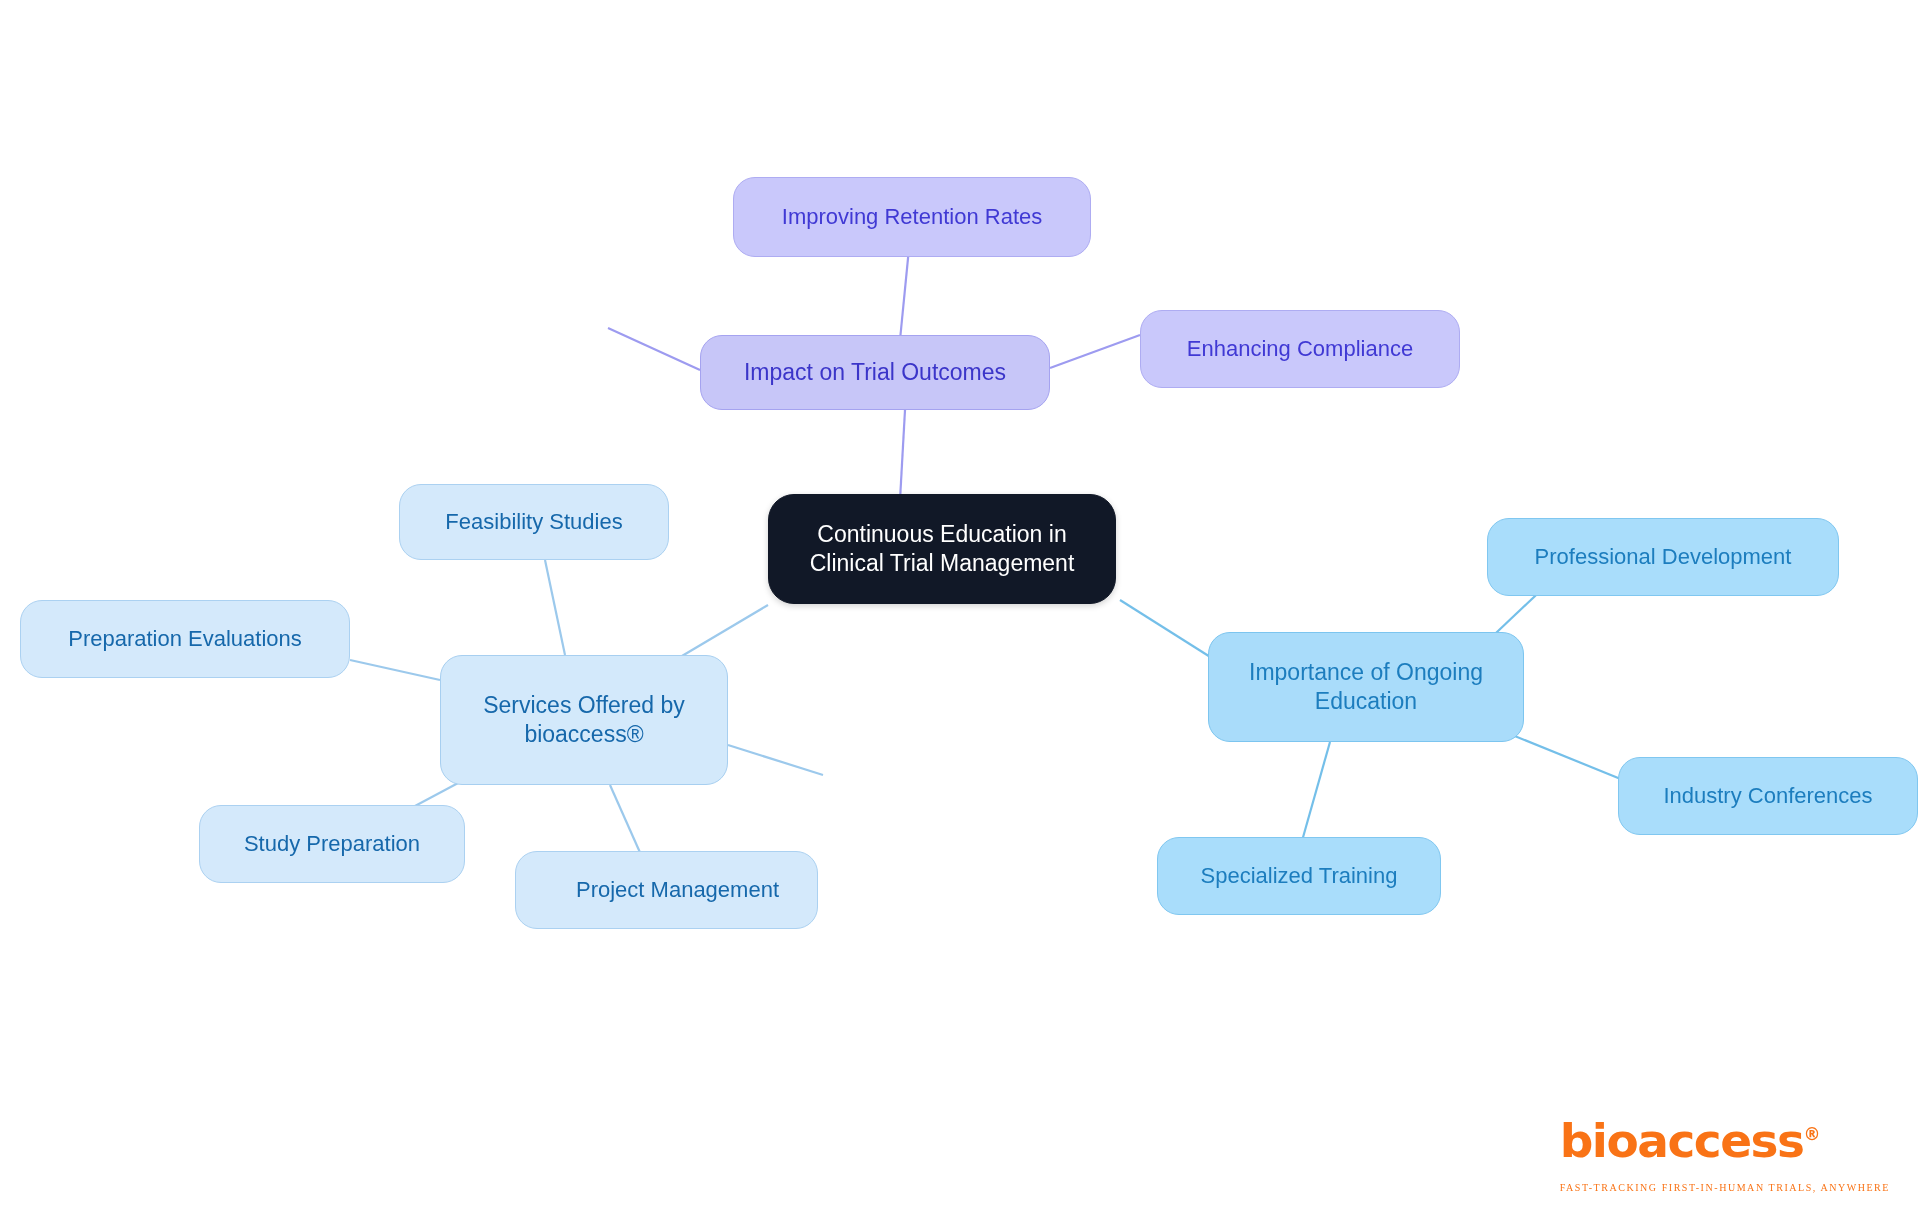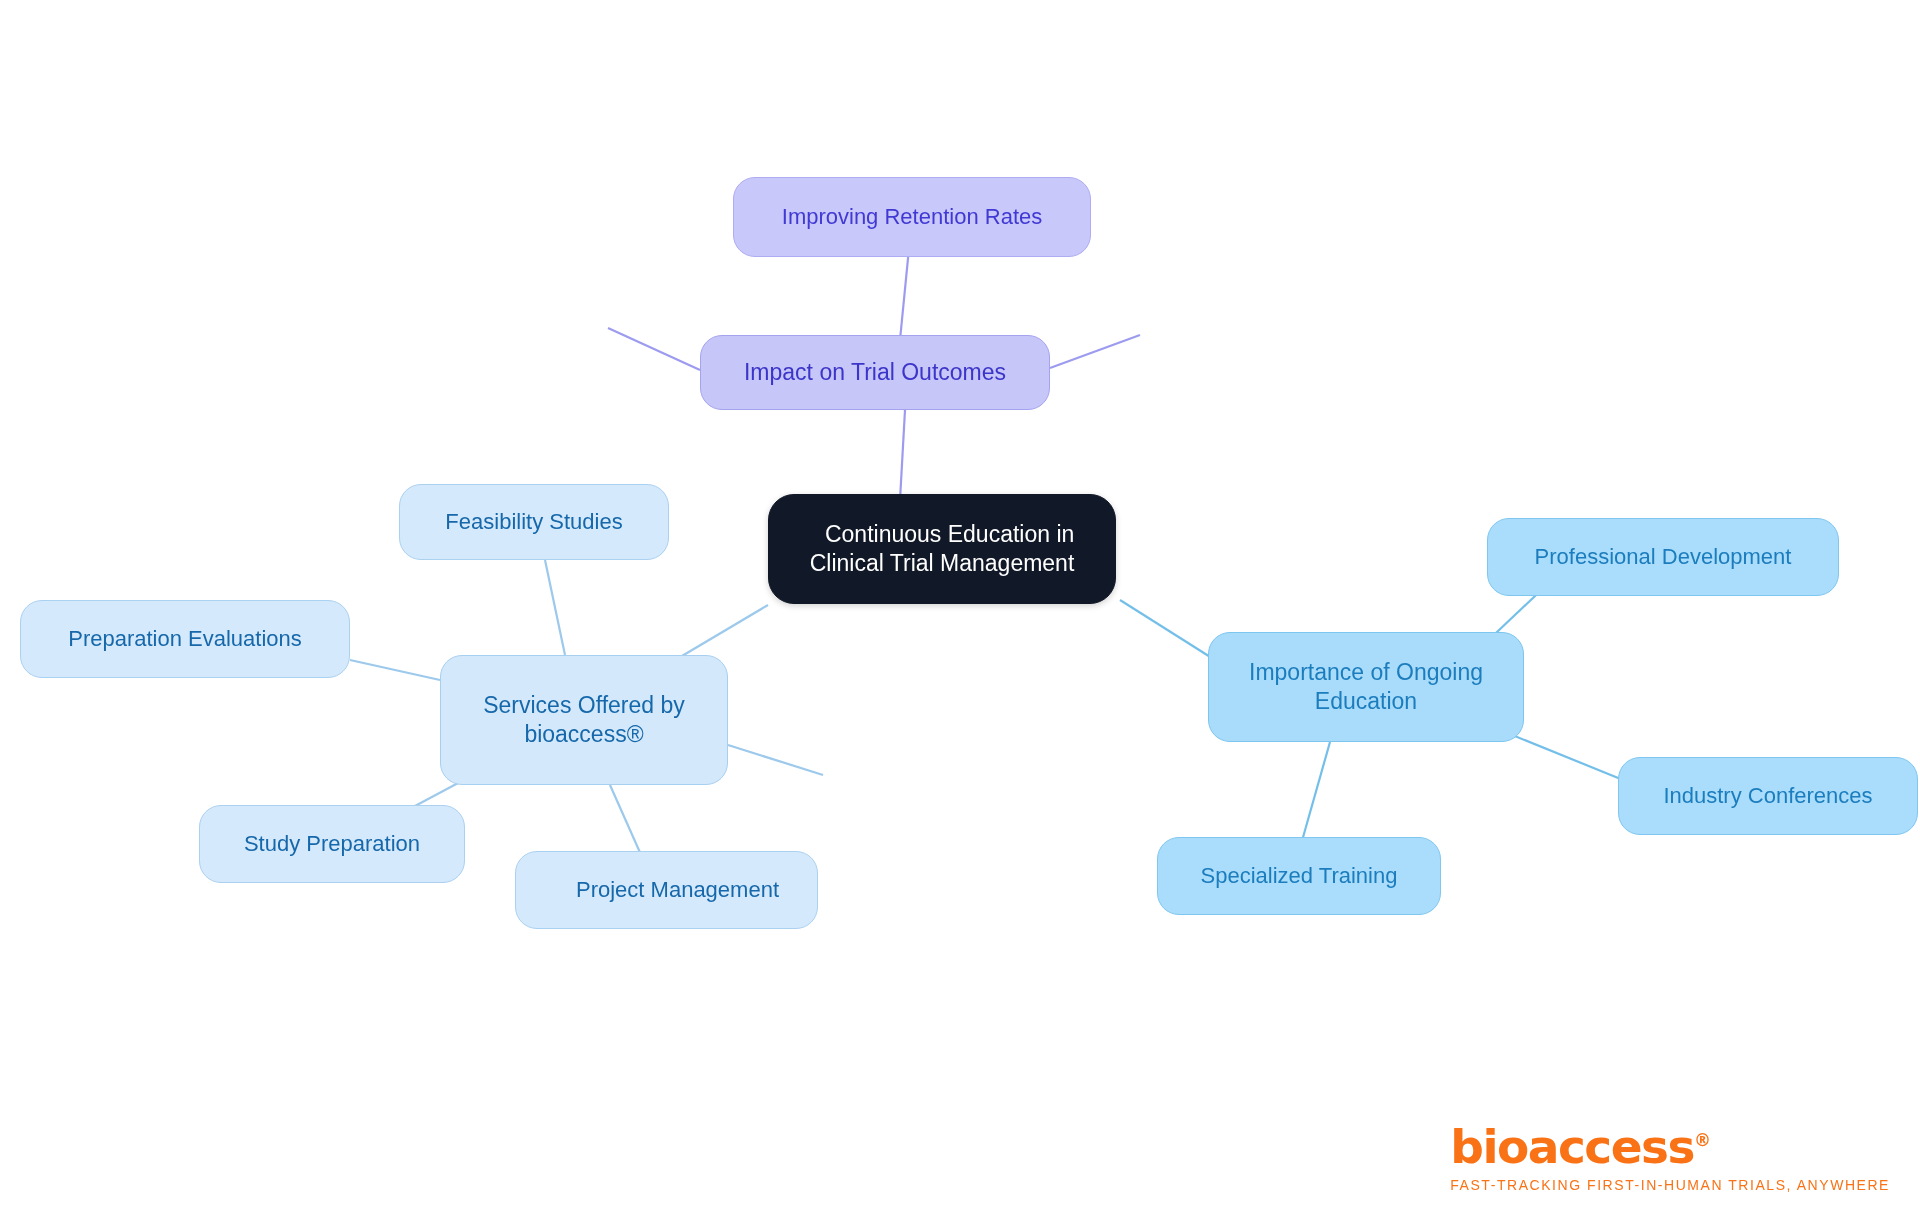--- a/index.html
+++ b/index.html
@@ -101,25 +101,25 @@
     line-height: 1;
     position: relative;
     display: inline-block;
   }
   #logo .regmark {
     font-size: 17px;
     vertical-align: super;
     letter-spacing: 0;
   }
   #logo .tagline {
-    font-family: Liberation Sans, sans-serif;
-    font-size: 14px;
+    font-family: Liberation Serif, serif;
+    font-size: 10px;
     letter-spacing: 1.55px;
     color: #f97316;
-    margin-top: 7px;
+    margin-top: 18px;
     white-space: nowrap;
   }
 </style>
 </head>
 <body>
 
 <div id="stage">
 
   <svg id="edges" viewBox="0 0 1920 1215">
 
@@ -145,28 +145,29 @@
 
     <line x1="1120" y1="600" x2="1215" y2="660" stroke="#74bfe9" stroke-width="2.2"></line>
 
     <line x1="1478" y1="650" x2="1552" y2="580" stroke="#74bfe9" stroke-width="2.2"></line>
 
     <line x1="1500" y1="730" x2="1628" y2="782" stroke="#74bfe9" stroke-width="2.2"></line>
 
     <line x1="1330" y1="742" x2="1298" y2="855" stroke="#74bfe9" stroke-width="2.2"></line>
   </svg>
 
-  <div class="node root" style="left:768px; top:494px; width:348px; height:110px;text-align:right;">Continuous Education in
+  <div class="node root" style="left:768px; top:494px; width:348px; height:110px;">Continuous Education in
 Clinical Trial Management</div>
 
   <div class="node branch-purple" style="left:700px; top:335px; width:350px; height:75px;">Impact on Trial Outcomes</div>
 
   <div class="node leaf-purple" style="left:733px; top:158px; width:358px; height:80px;">Improving Retention Rates</div>
 
 
+  <div class="node leaf-purple" style="left:1140px; top:291px; width:320px; height:78px;">Enhancing Compliance</div>
 
   <div class="node branch-blue-light" style="left:440px; top:655px; width:288px; height:130px;">Services Offered by
 bioaccess®</div>
 
   <div class="node leaf-blue-light" style="left:399px; top:484px; width:270px; height:76px;">Feasibility Studies</div>
 
   <div class="node leaf-blue-light" style="left:20px; top:600px; width:330px; height:78px;">Preparation Evaluations</div>
 
   <div class="node leaf-blue-light" style="left:158px; top:805px; width:266px; height:78px;margin-left:41px;">Study Preparation</div>
 

